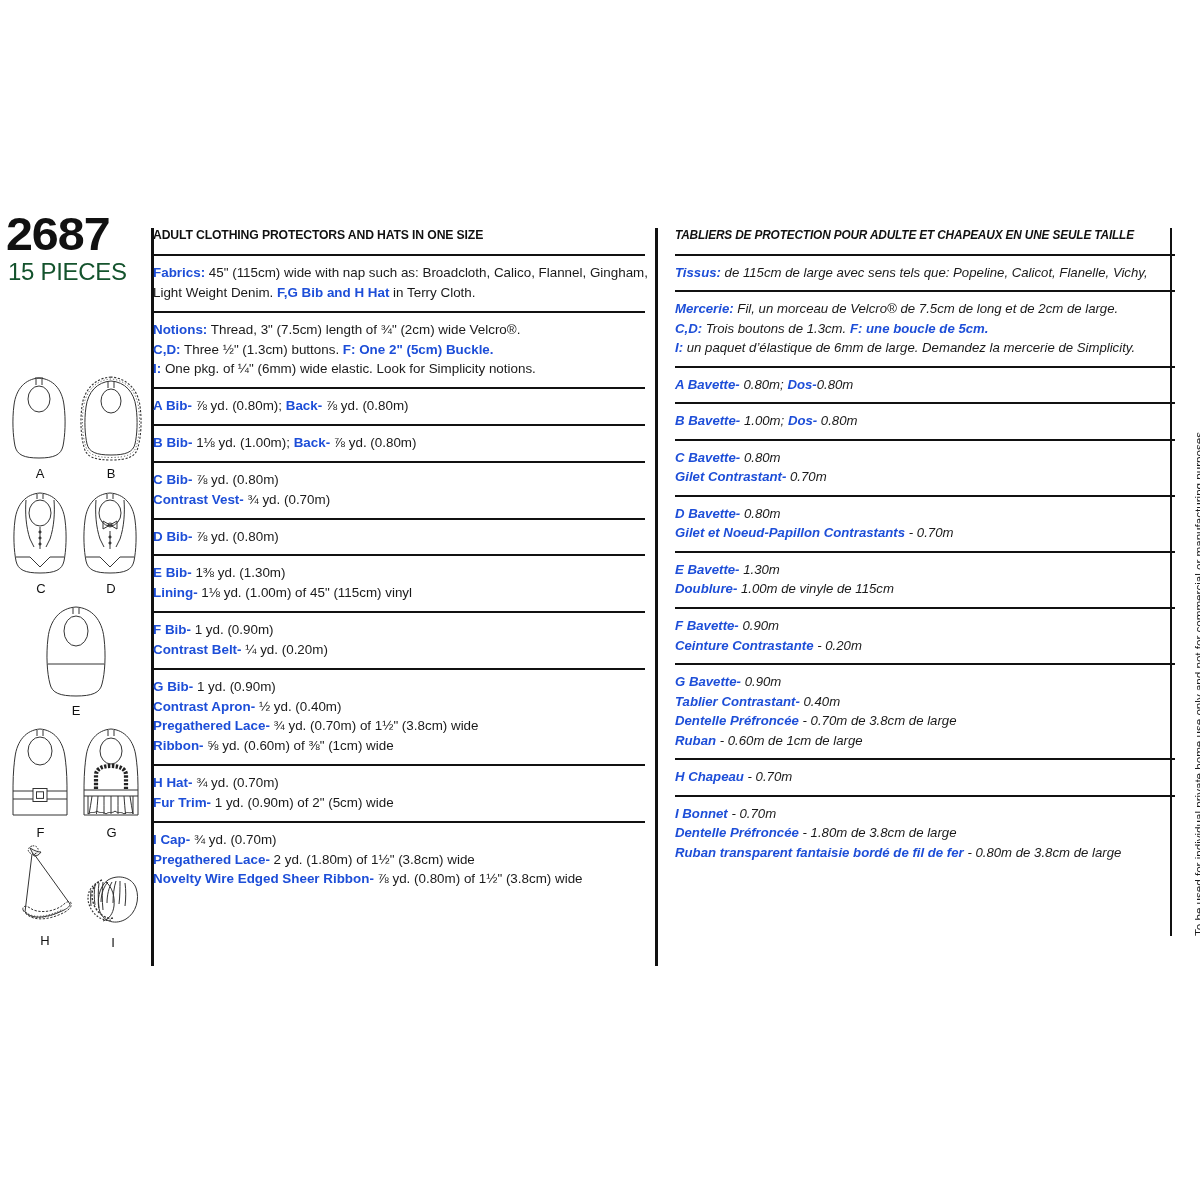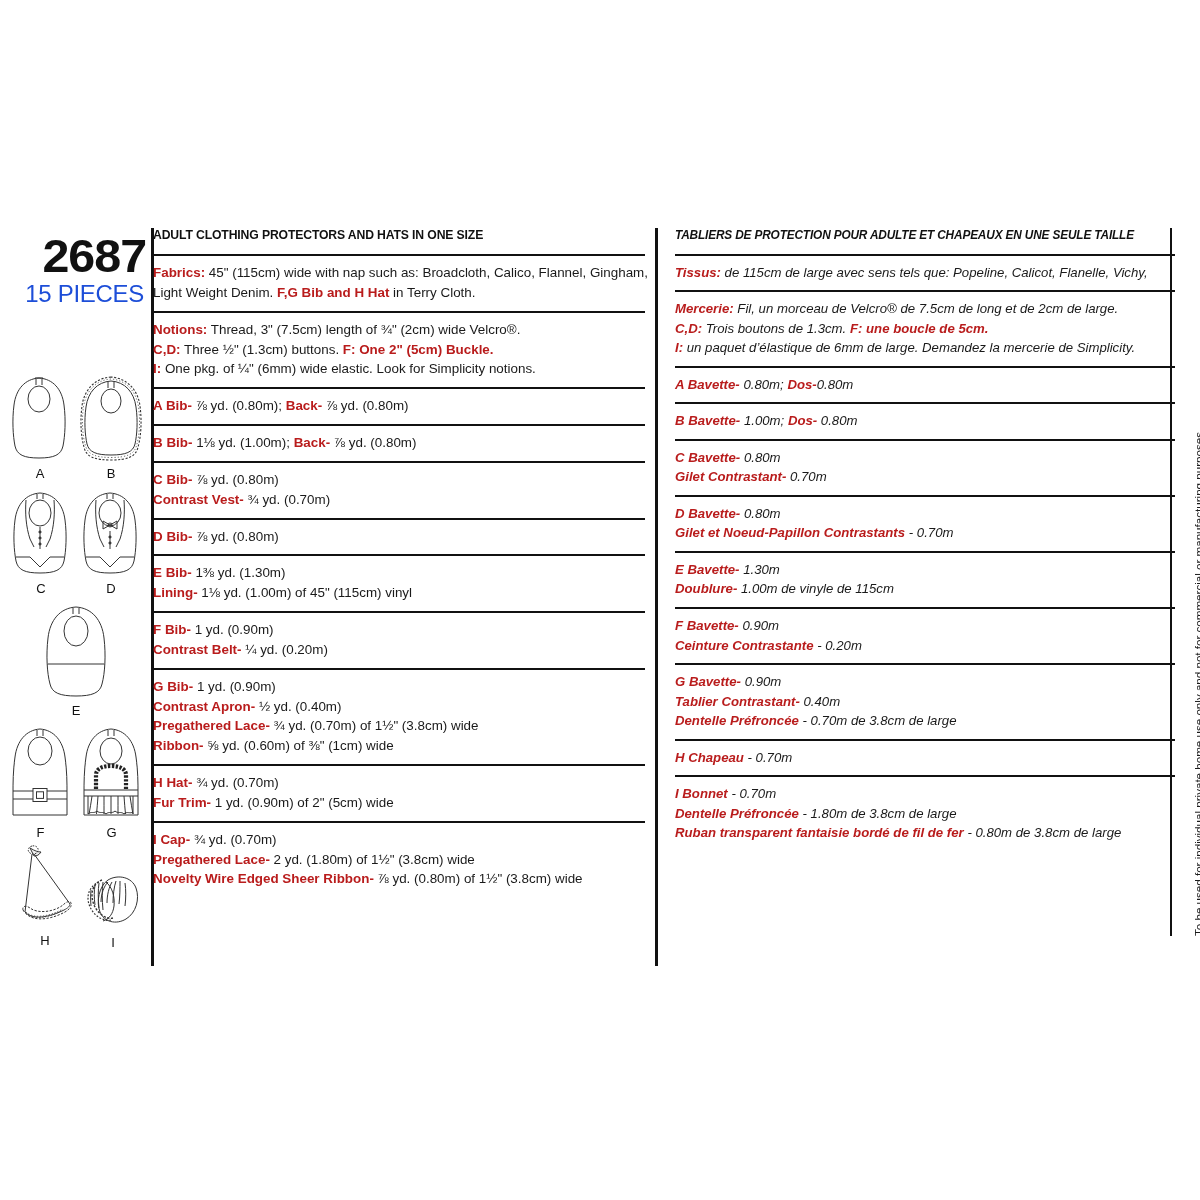--- a/index.html
+++ b/index.html
@@ -29,39 +29,39 @@
     position: absolute;
     background: #111;
     width: 2px;
   }
   .vrule.thick { width: 3px; }
 
   
   #numberblock {
     position: absolute;
     left: 8px;
-    top: 234px;
+    top: 212px;
     width: 136px;
-    text-align: right;
+    text-align: left;
   }
   #patnum {
     font-family: "Liberation Sans", sans-serif;
     font-weight: bold;
     font-size: 47px;
     letter-spacing: -1px;
     line-height: 0.92;
     color: #111;
     transform: scaleX(1.03);
   }
   #pieces {
     font-family: "Liberation Sans", sans-serif;
     font-size: 24px;
     line-height: 1.2;
     margin-top: 3px;
-    color: #1d4ed8;
+    color: #14532d;
     letter-spacing: -0.3px;
   }
 
   
   #illos {
     position: absolute;
     left: 2px;
     top: 372px;
     width: 148px;
   }
@@ -113,21 +113,21 @@
   .line {
     font-family: "Liberation Sans", sans-serif;
     font-size: 13.4px;
     line-height: 1.48;
     color: #1a1a1a;
     white-space: nowrap;
   }
   #col-fr .line { font-size: 13.2px; }
   .line b {
     font-weight: bold;
-    color: #b91c1c;
+    color: #1d4ed8;
   }
 
   
   #notice {
     position: absolute;
     left: 1176px;
     top: 236px;
     width: 22px;
     height: 700px;
   }
@@ -434,20 +434,21 @@
         <hr class="hr">
         <div class="block">
           <div class="line"><b>F Bavette-</b><span> 0.90m</span></div>
           <div class="line"><b>Ceinture Contrastante</b><span> - 0.20m</span></div>
         </div>
         <hr class="hr">
         <div class="block">
           <div class="line"><b>G Bavette-</b><span> 0.90m</span></div>
           <div class="line"><b>Tablier Contrastant-</b><span> 0.40m</span></div>
           <div class="line"><b>Dentelle Préfroncée</b><span> - 0.70m de 3.8cm de large</span></div>
+          <div class="line"><b>Ruban</b><span> - 0.60m de 1cm de large</span></div>
         </div>
         <hr class="hr">
         <div class="block">
           <div class="line"><b>H Chapeau</b><span> - 0.70m</span></div>
         </div>
         <hr class="hr">
         <div class="block">
           <div class="line"><b>I Bonnet</b><span> - 0.70m</span></div>
           <div class="line"><b>Dentelle Préfroncée</b><span> - 1.80m de 3.8cm de large</span></div>
           <div class="line"><b>Ruban transparent fantaisie bordé de fil de fer</b><span> - 0.80m de 3.8cm de large</span></div>

